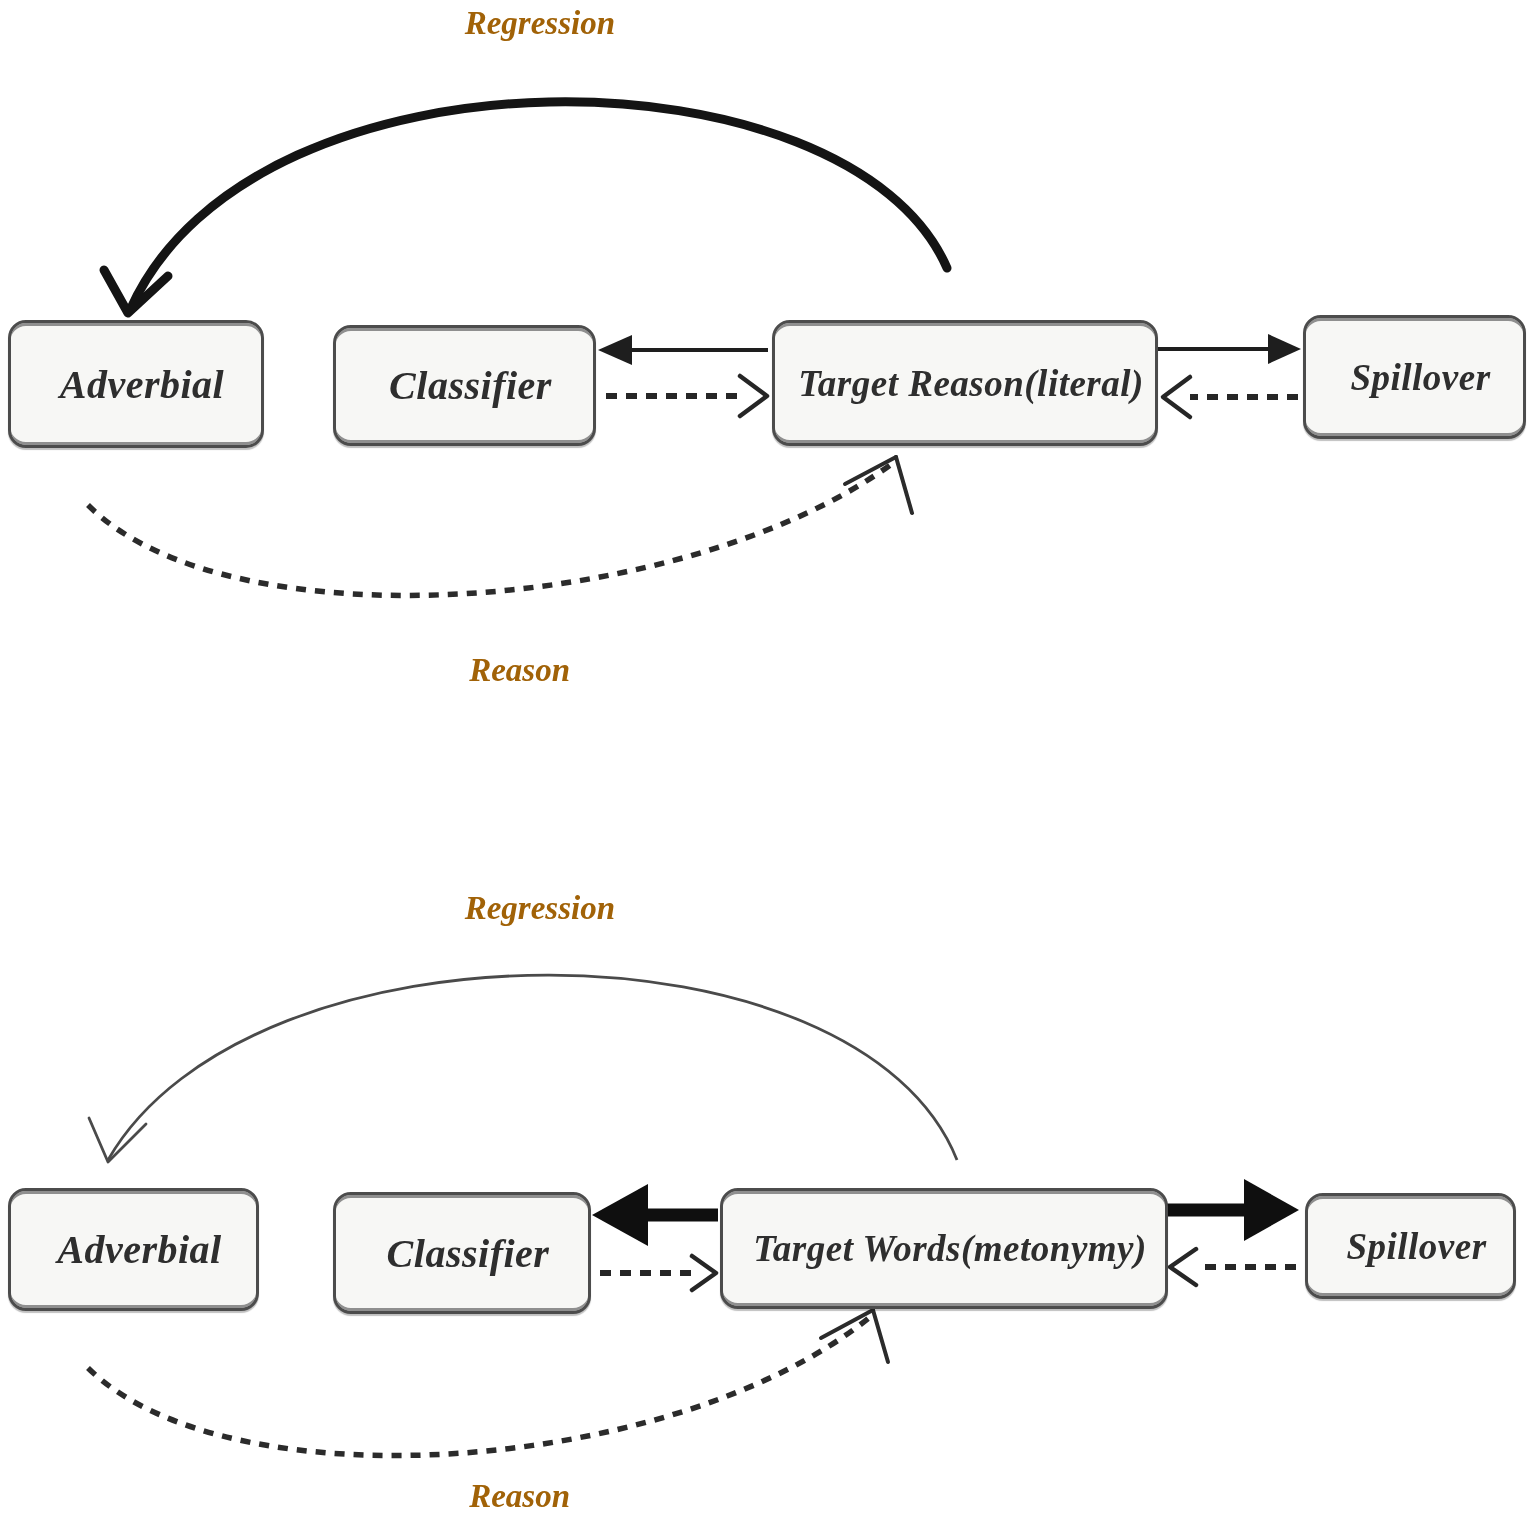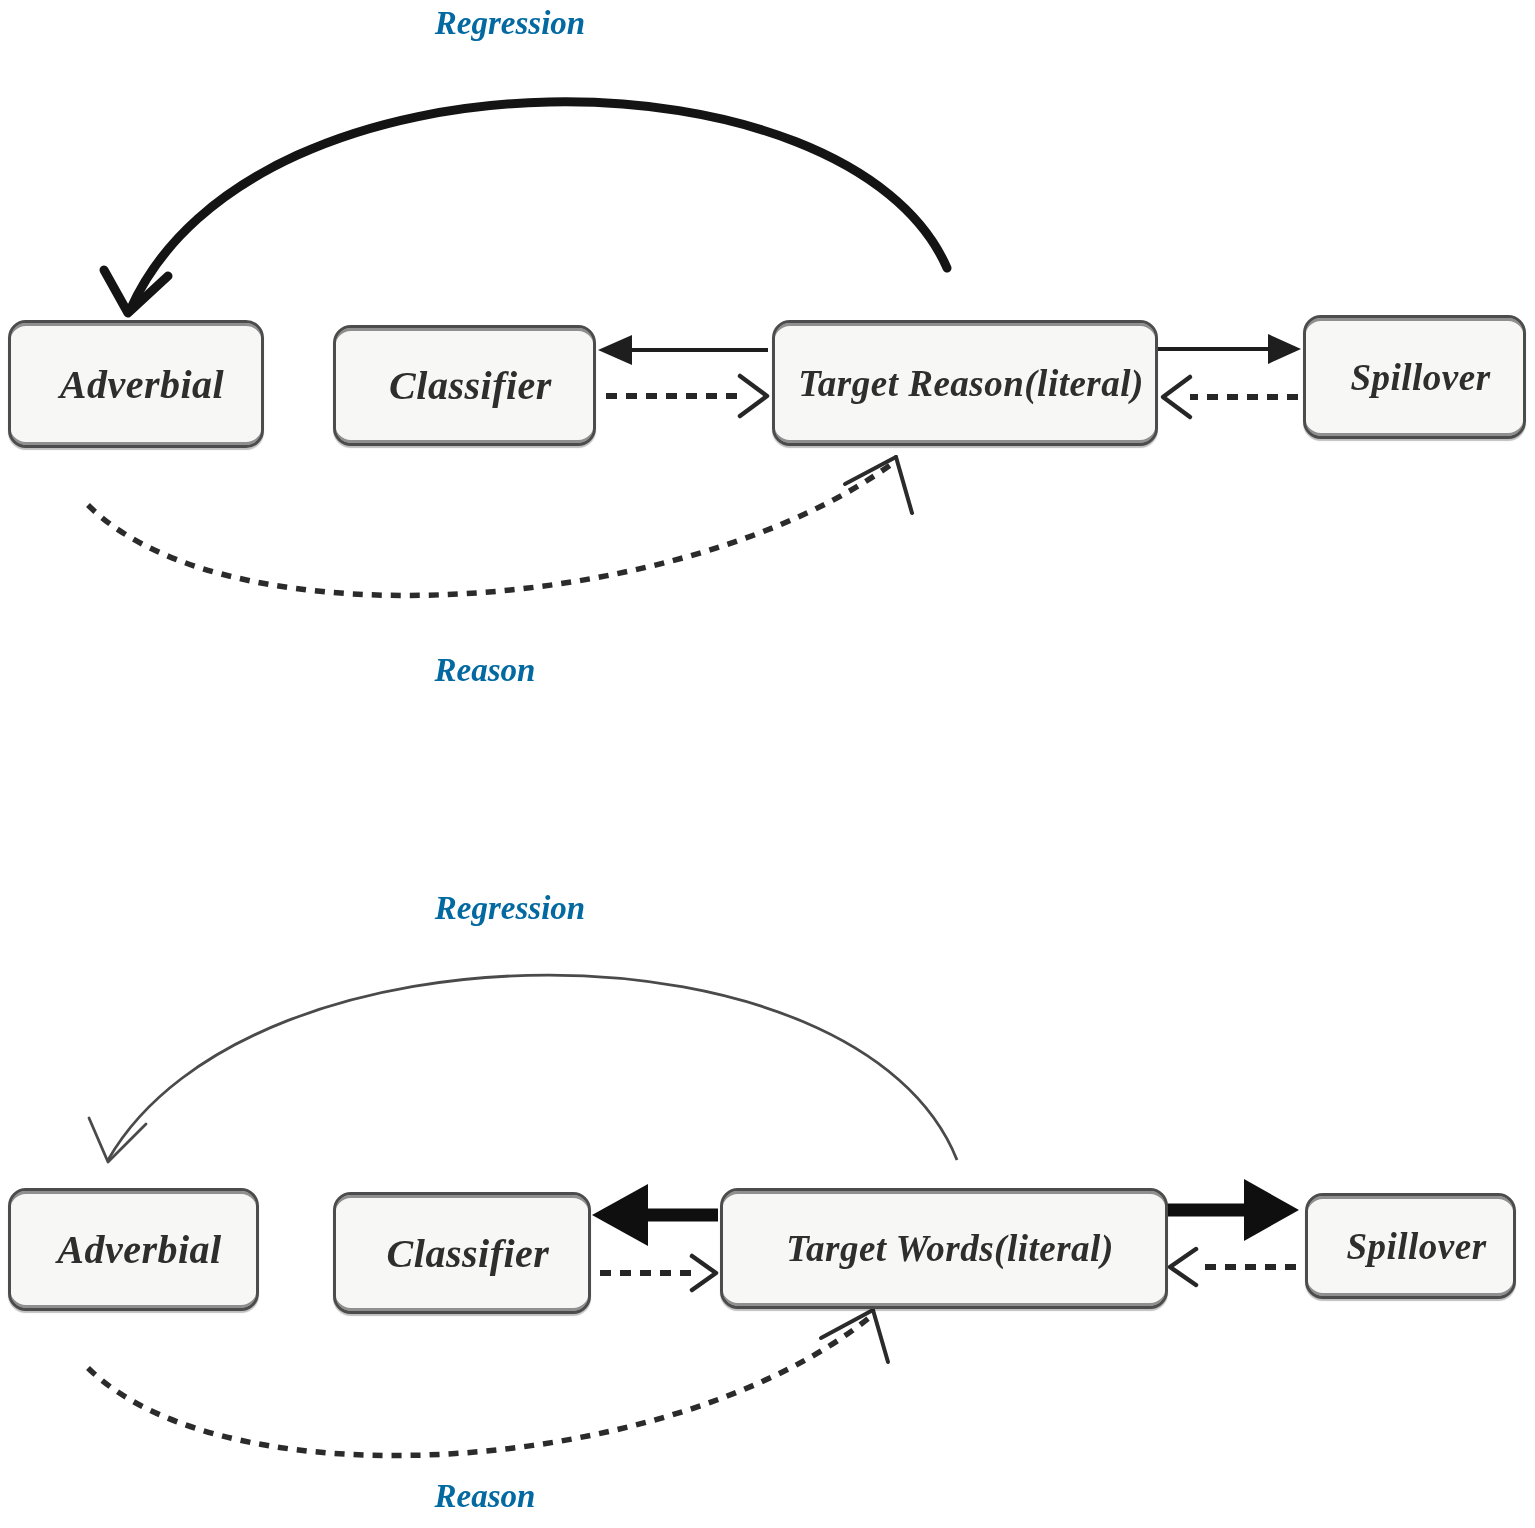--- a/index.html
+++ b/index.html
@@ -16,22 +16,22 @@
     box-shadow:inset 0 4px 0 -1px #8f8f8f, inset 0 -4px 0 -1px #8f8f8f, 0 2px 1px rgba(0,0,0,0.25);
     display:flex;align-items:center;justify-content:center;
     color:#2e2e2e;
     font-style:italic;font-weight:600;
     letter-spacing:0.5px;
   }
   .node span{white-space:nowrap;margin-left:12px;}
   .fs-lg{font-size:40px;}
   .fs-md{font-size:37px;}
   .arc-label{
-    position:absolute;text-align:center;
-    font-style:italic;font-weight:600;font-size:33px;color:#0369a1;
+    position:absolute;text-align:right;
+    font-style:italic;font-weight:600;font-size:33px;color:#a16207;
   }
 </style>
 </head>
 <body>
 
 <div class="canvas">
 
   <svg class="arrow-layer" width="1535" height="1528" viewBox="0 0 1535 1528" fill="none" xmlns="http://www.w3.org/2000/svg">
 
     <g stroke="#141414">
@@ -121,21 +121,21 @@
 
   <div class="node fs-lg" style="left:8px;top:1188px;width:245px;height:117px;">
     <span>Adverbial</span>
   </div>
 
   <div class="node fs-lg" style="left:333px;top:1192px;width:252px;height:116px;">
     <span>Classifier</span>
   </div>
 
   <div class="node fs-md" style="left:720px;top:1188px;width:442px;height:115px;">
-    <span>Target Words(literal)</span>
+    <span>Target Words(metonymy)</span>
   </div>
 
   <div class="node fs-md" style="left:1305px;top:1193px;width:205px;height:100px;">
     <span>Spillover</span>
   </div>
 
   <div class="arc-label" style="left:400px;top:1478px;width:170px;">Reason</div>
 
 </div>
 

